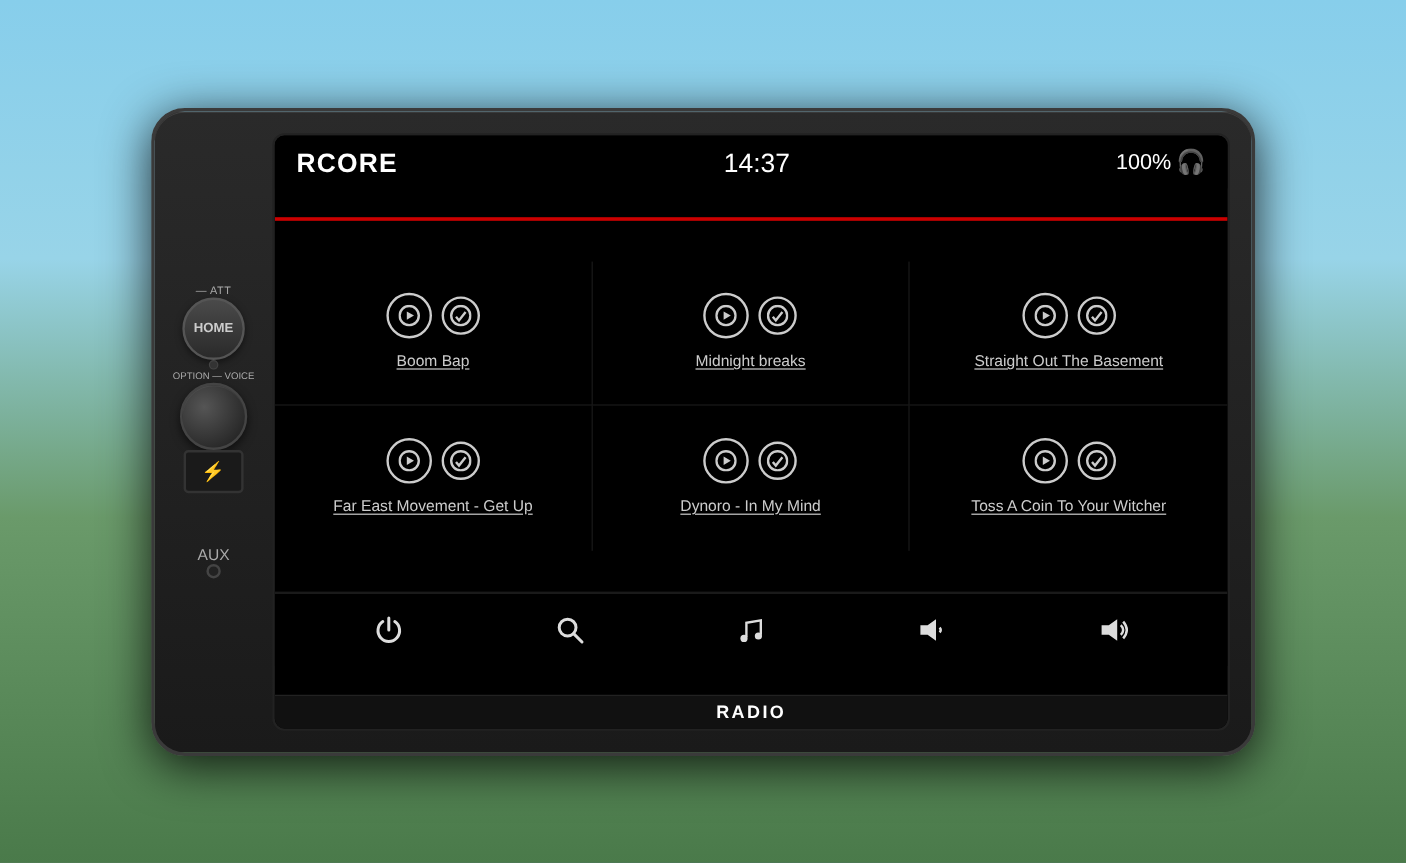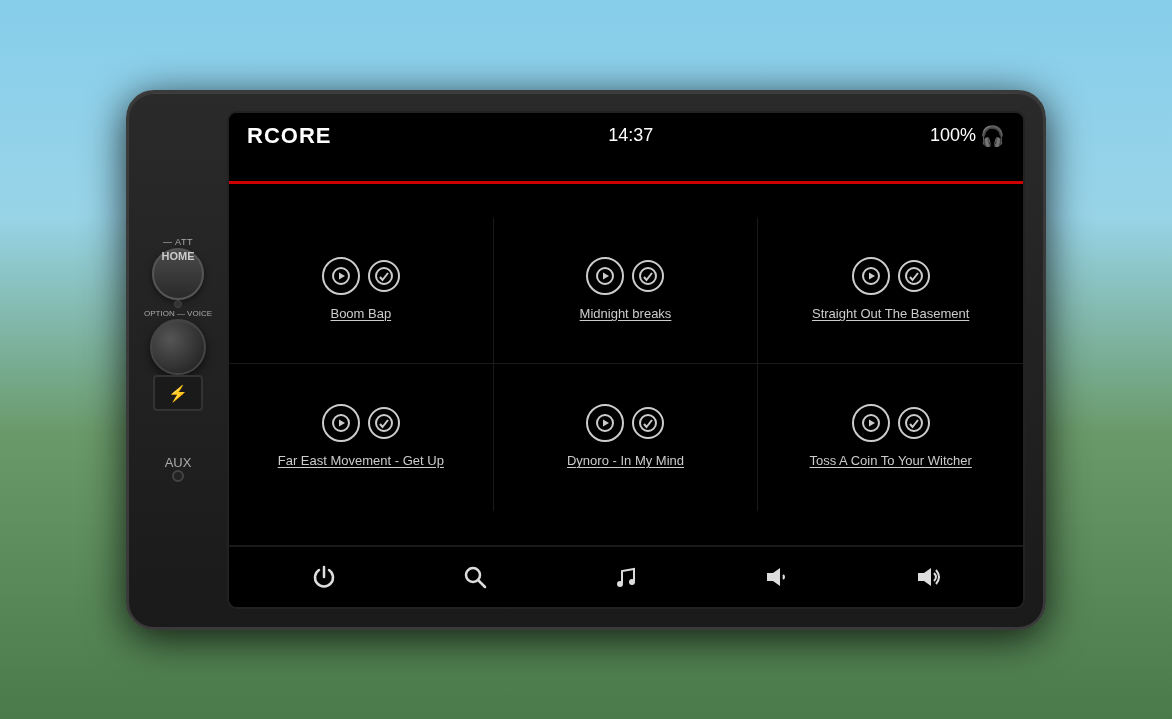--- a/index.html
+++ b/index.html
@@ -64,21 +64,21 @@
     .home-btn {
       width: 52px;
       height: 52px;
       border-radius: 50%;
       background: linear-gradient(180deg, #4a4a4a 0%, #2a2a2a 100%);
       border: 2px solid #555;
       color: #ccc;
       font-size: 11px;
       font-weight: bold;
       display: flex;
-      align-items: flex-start;
+      align-items: center;
       justify-content: center;
       cursor: pointer;
       box-shadow: 0 2px 6px rgba(0,0,0,0.5);
     }
 
     .small-dot {
       width: 8px;
       height: 8px;
       border-radius: 50%;
       background: #333;
@@ -151,21 +151,21 @@
 
     .screen-title {
       color: #fff;
       font-size: 22px;
       font-weight: 900;
       letter-spacing: 1px;
     }
 
     .screen-time {
       color: #fff;
-      font-size: 18px;
+      font-size: 22px;
       font-weight: 400;
     }
 
     .screen-volume {
       color: #fff;
       font-size: 18px;
       display: flex;
       align-items: center;
       gap: 4px;
     }
@@ -460,17 +460,20 @@
         </div>
         <div class="bottom-btn">
           <svg width="28" height="28" viewBox="0 0 28 28">
             <polygon points="4,10 4,18 10,18 17,23 17,5 10,10" fill="#ddd"></polygon>
             <path d="M20,10 Q24,14 20,18" stroke="#ddd" stroke-width="2" fill="none"></path>
             <path d="M22,7 Q28,14 22,21" stroke="#ddd" stroke-width="2" fill="none"></path>
           </svg>
         </div>
       </div>
 
+      <div class="footer-label">
+        <span>RADIO</span>
+      </div>
 
     </div>
 
   </div>
 </div>
 
 </body></html>

